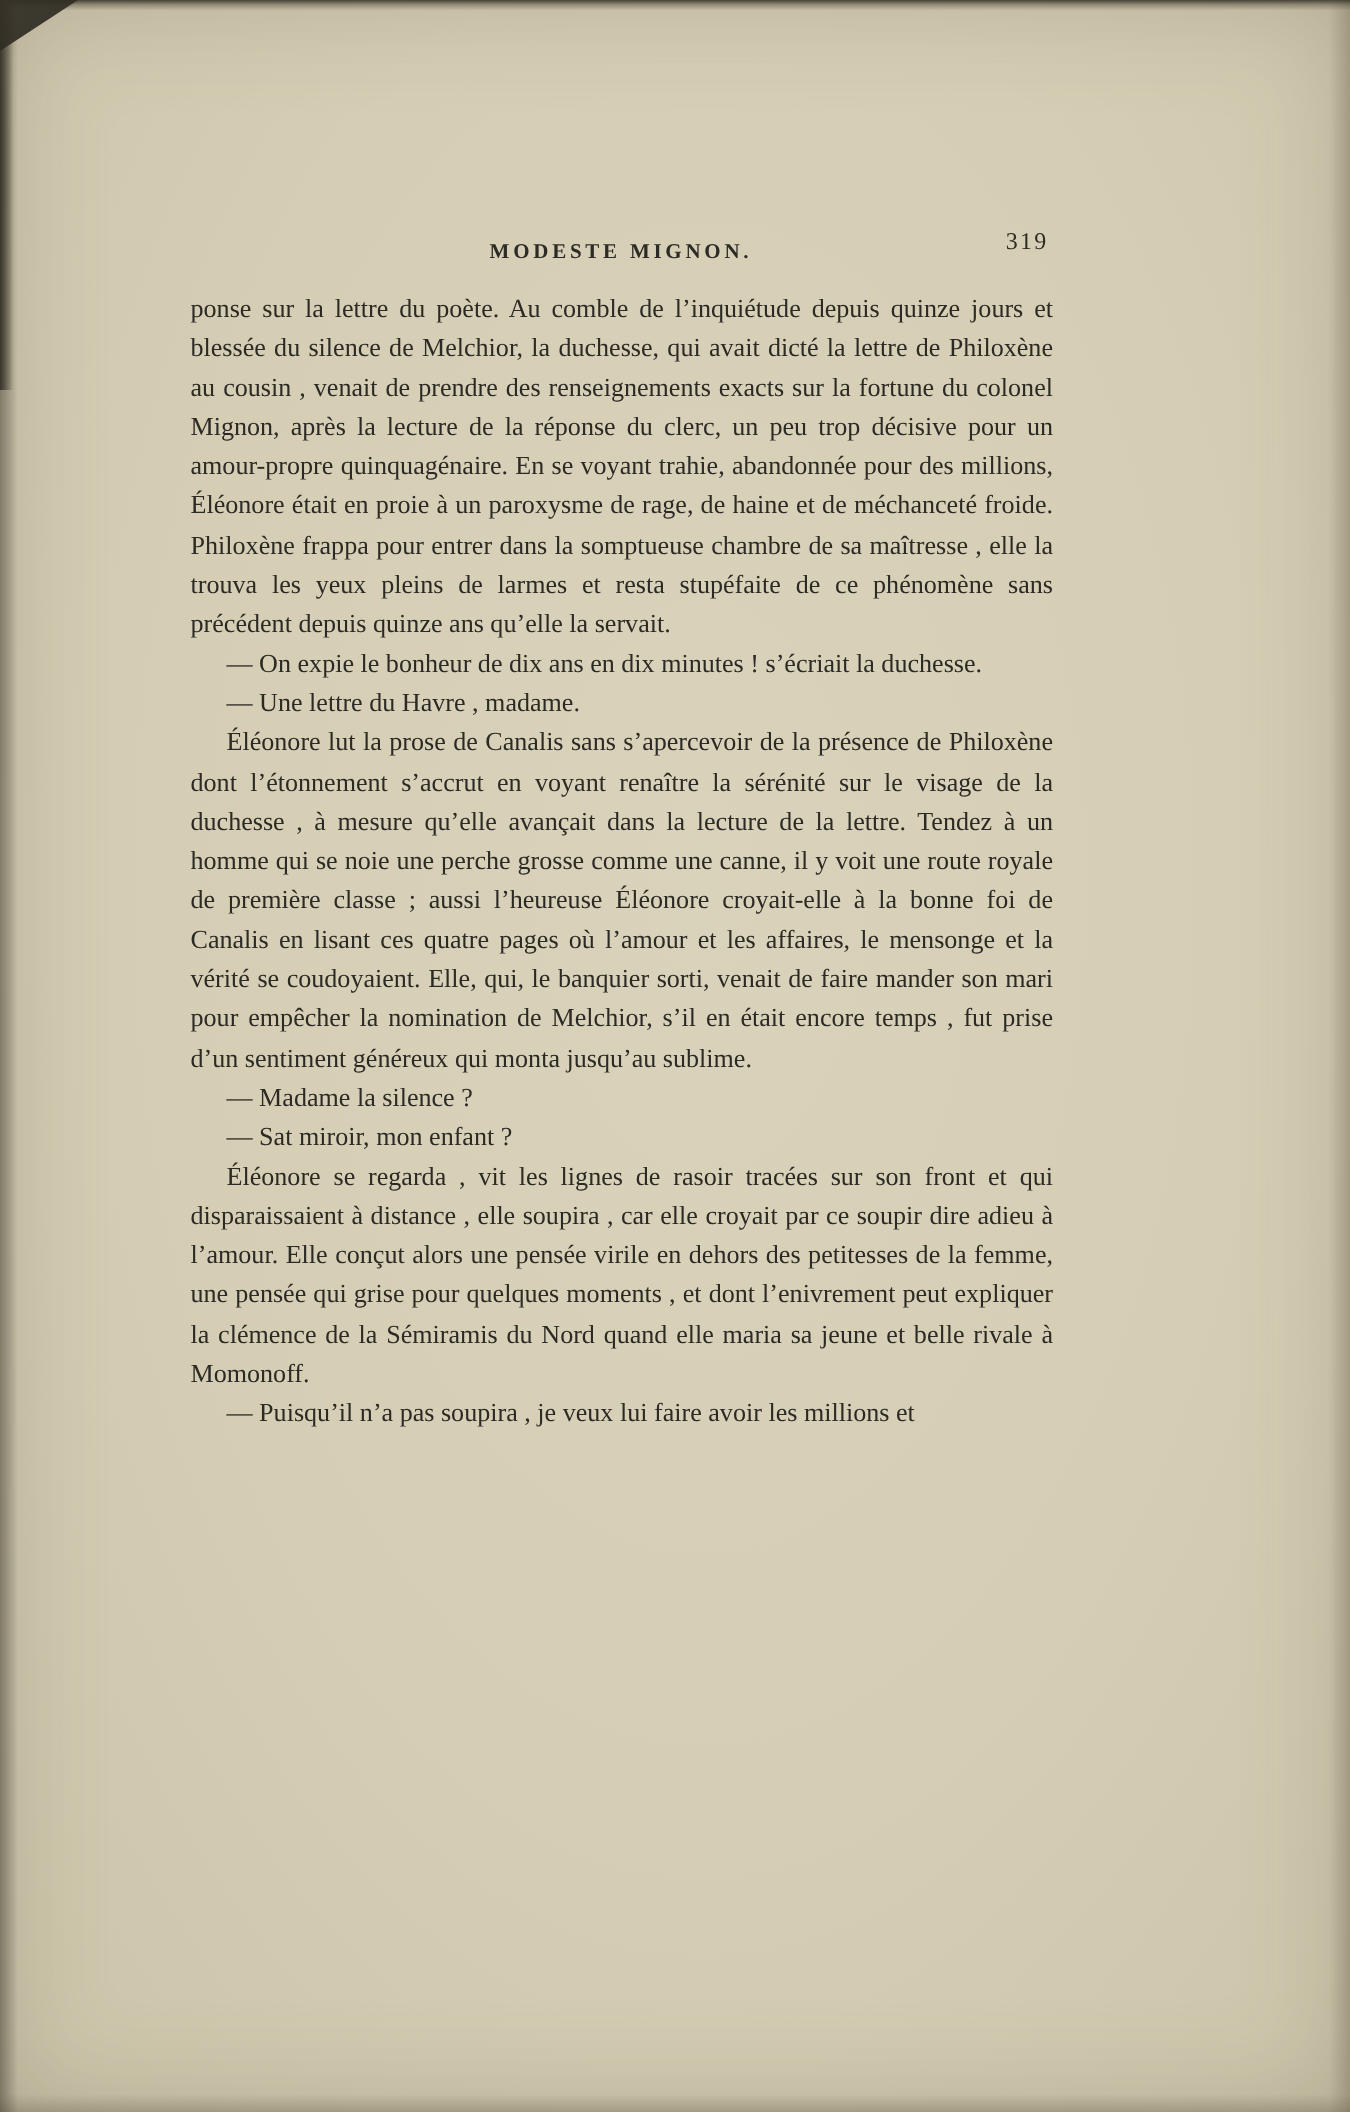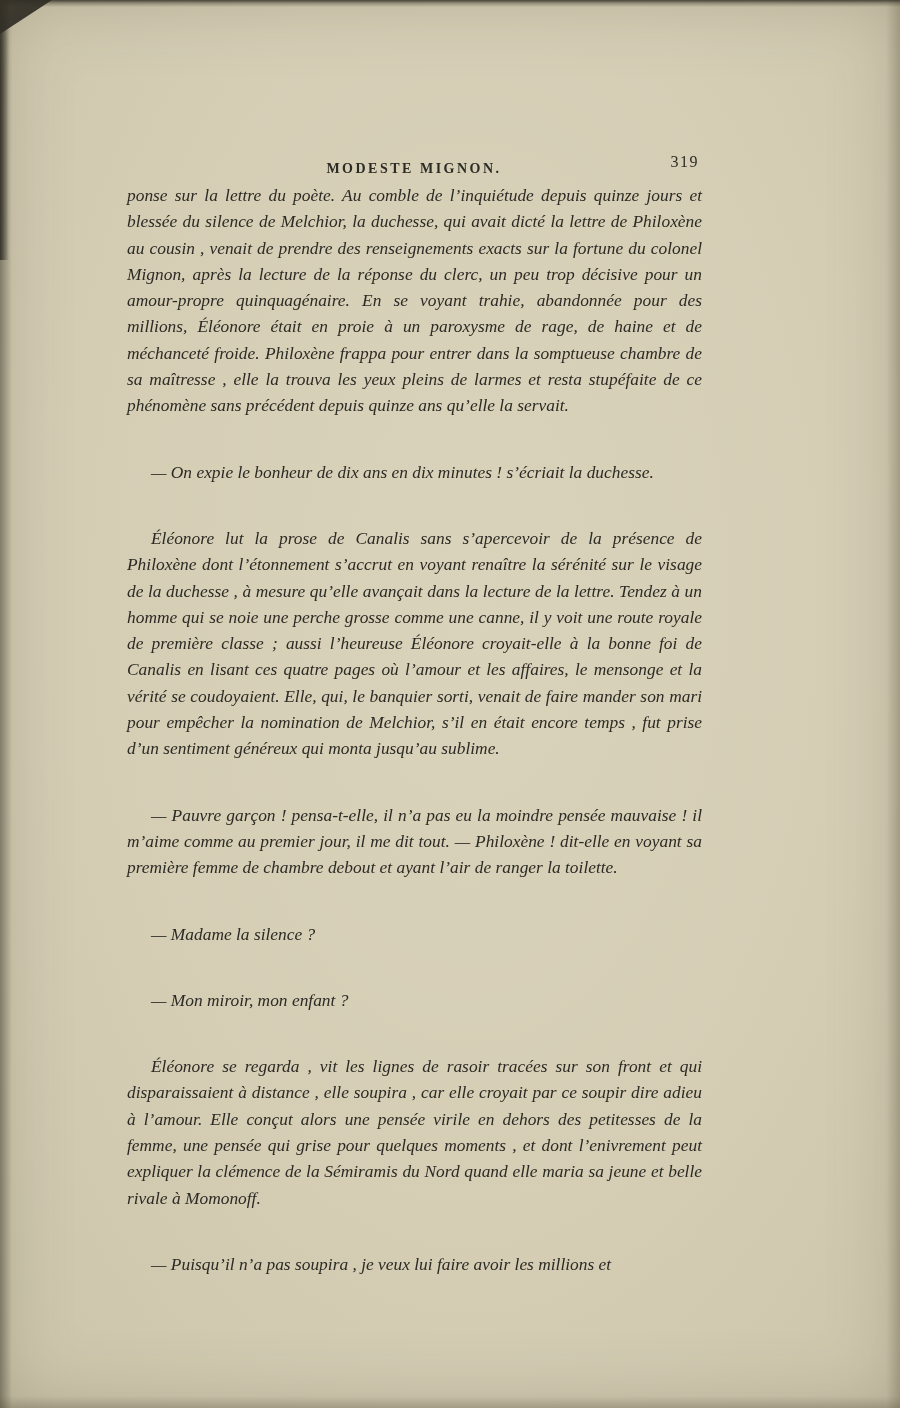--- a/index.html
+++ b/index.html
@@ -90,37 +90,35 @@
   }
   .page-number {
     position: absolute;
     right: 2px;
     top: -2px;
     font-size: 16px;
     letter-spacing: 1.5px;
   }
   .text-block {
     position: absolute;
-    top: 182px;
+    top: 192px;
     left: 127px;
     width: 575px;
     color: #2c2a24;
     font-size: 17.4px;
     line-height: 26.3px;
     text-align: justify;
     text-rendering: optimizeLegibility;
-    font-style: italic;
   }
   .text-block p.para {
     margin: 0;
     padding: 0;
   }
   .text-block p.para.indent {
     text-indent: 24px;
-    margin-top: 40px;
   }
 </style>
 </head>
 <body>
 
 <div class="page">
   <div class="edge-right"></div>
   <div class="edge-bottom"></div>
   <div class="edge-top"></div>
   <div class="edge-left"></div>
@@ -128,22 +126,22 @@
   <div class="corner-topleft"></div>
 
   <header class="running-head">
     <span class="head-title">MODESTE MIGNON.</span>
     <span class="page-number">319</span>
   </header>
 
   <main class="text-block" id="text-block">
       <p class="para">ponse sur la lettre du poète. Au comble de l’inquiétude depuis quinze jours et blessée du silence de Melchior, la duchesse, qui avait dicté la lettre de Philoxène au cousin , venait de prendre des renseignements exacts sur la fortune du colonel Mignon, après la lecture de la réponse du clerc, un peu trop décisive pour un amour-propre quinquagénaire. En se voyant trahie, abandonnée pour des millions, Éléonore était en proie à un paroxysme de rage, de haine et de méchanceté froide. Philoxène frappa pour entrer dans la somptueuse chambre de sa maîtresse , elle la trouva les yeux pleins de larmes et resta stupéfaite de ce phénomène sans précédent depuis quinze ans qu’elle la servait.</p>
       <p class="para indent">— On expie le bonheur de dix ans en dix minutes ! s’écriait la duchesse.</p>
+      <p class="para indent">— Une lettre du Havre , madame.</p>
       <p class="para indent">Éléonore lut la prose de Canalis sans s’apercevoir de la présence de Philoxène dont l’étonnement s’accrut en voyant renaître la sérénité sur le visage de la duchesse , à mesure qu’elle avançait dans la lecture de la lettre. Tendez à un homme qui se noie une perche grosse comme une canne, il y voit une route royale de première classe ; aussi l’heureuse Éléonore croyait-elle à la bonne foi de Canalis en lisant ces quatre pages où l’amour et les affaires, le mensonge et la vérité se coudoyaient. Elle, qui, le banquier sorti, venait de faire mander son mari pour empêcher la nomination de Melchior, s’il en était encore temps , fut prise d’un sentiment généreux qui monta jusqu’au sublime.</p>
-      <p class="para indent">— Pauvre garçon ! pensa-t-elle, il n’a pas eu la moindre pensée mauvaise ! il m’aime comme au premier jour, il me dit tout. — Philoxène ! dit-elle en voyant sa première femme de chambre debout et ayant l’air de ranger la toilette.</p>
       <p class="para indent">— Madame la silence ?</p>
-      <p class="para indent">— Mon miroir, mon enfant ?</p>
+      <p class="para indent">— Sat miroir, mon enfant ?</p>
       <p class="para indent">Éléonore se regarda , vit les lignes de rasoir tracées sur son front et qui disparaissaient à distance , elle soupira , car elle croyait par ce soupir dire adieu à l’amour. Elle conçut alors une pensée virile en dehors des petitesses de la femme, une pensée qui grise pour quelques moments , et dont l’enivrement peut expliquer la clémence de la Sémiramis du Nord quand elle maria sa jeune et belle rivale à Momonoff.</p>
       <p class="para indent">— Puisqu’il n’a pas soupira , je veux lui faire avoir les millions et</p>
     </main>
 
   <div class="vignette"></div>
 </div>
 
 </body></html>

